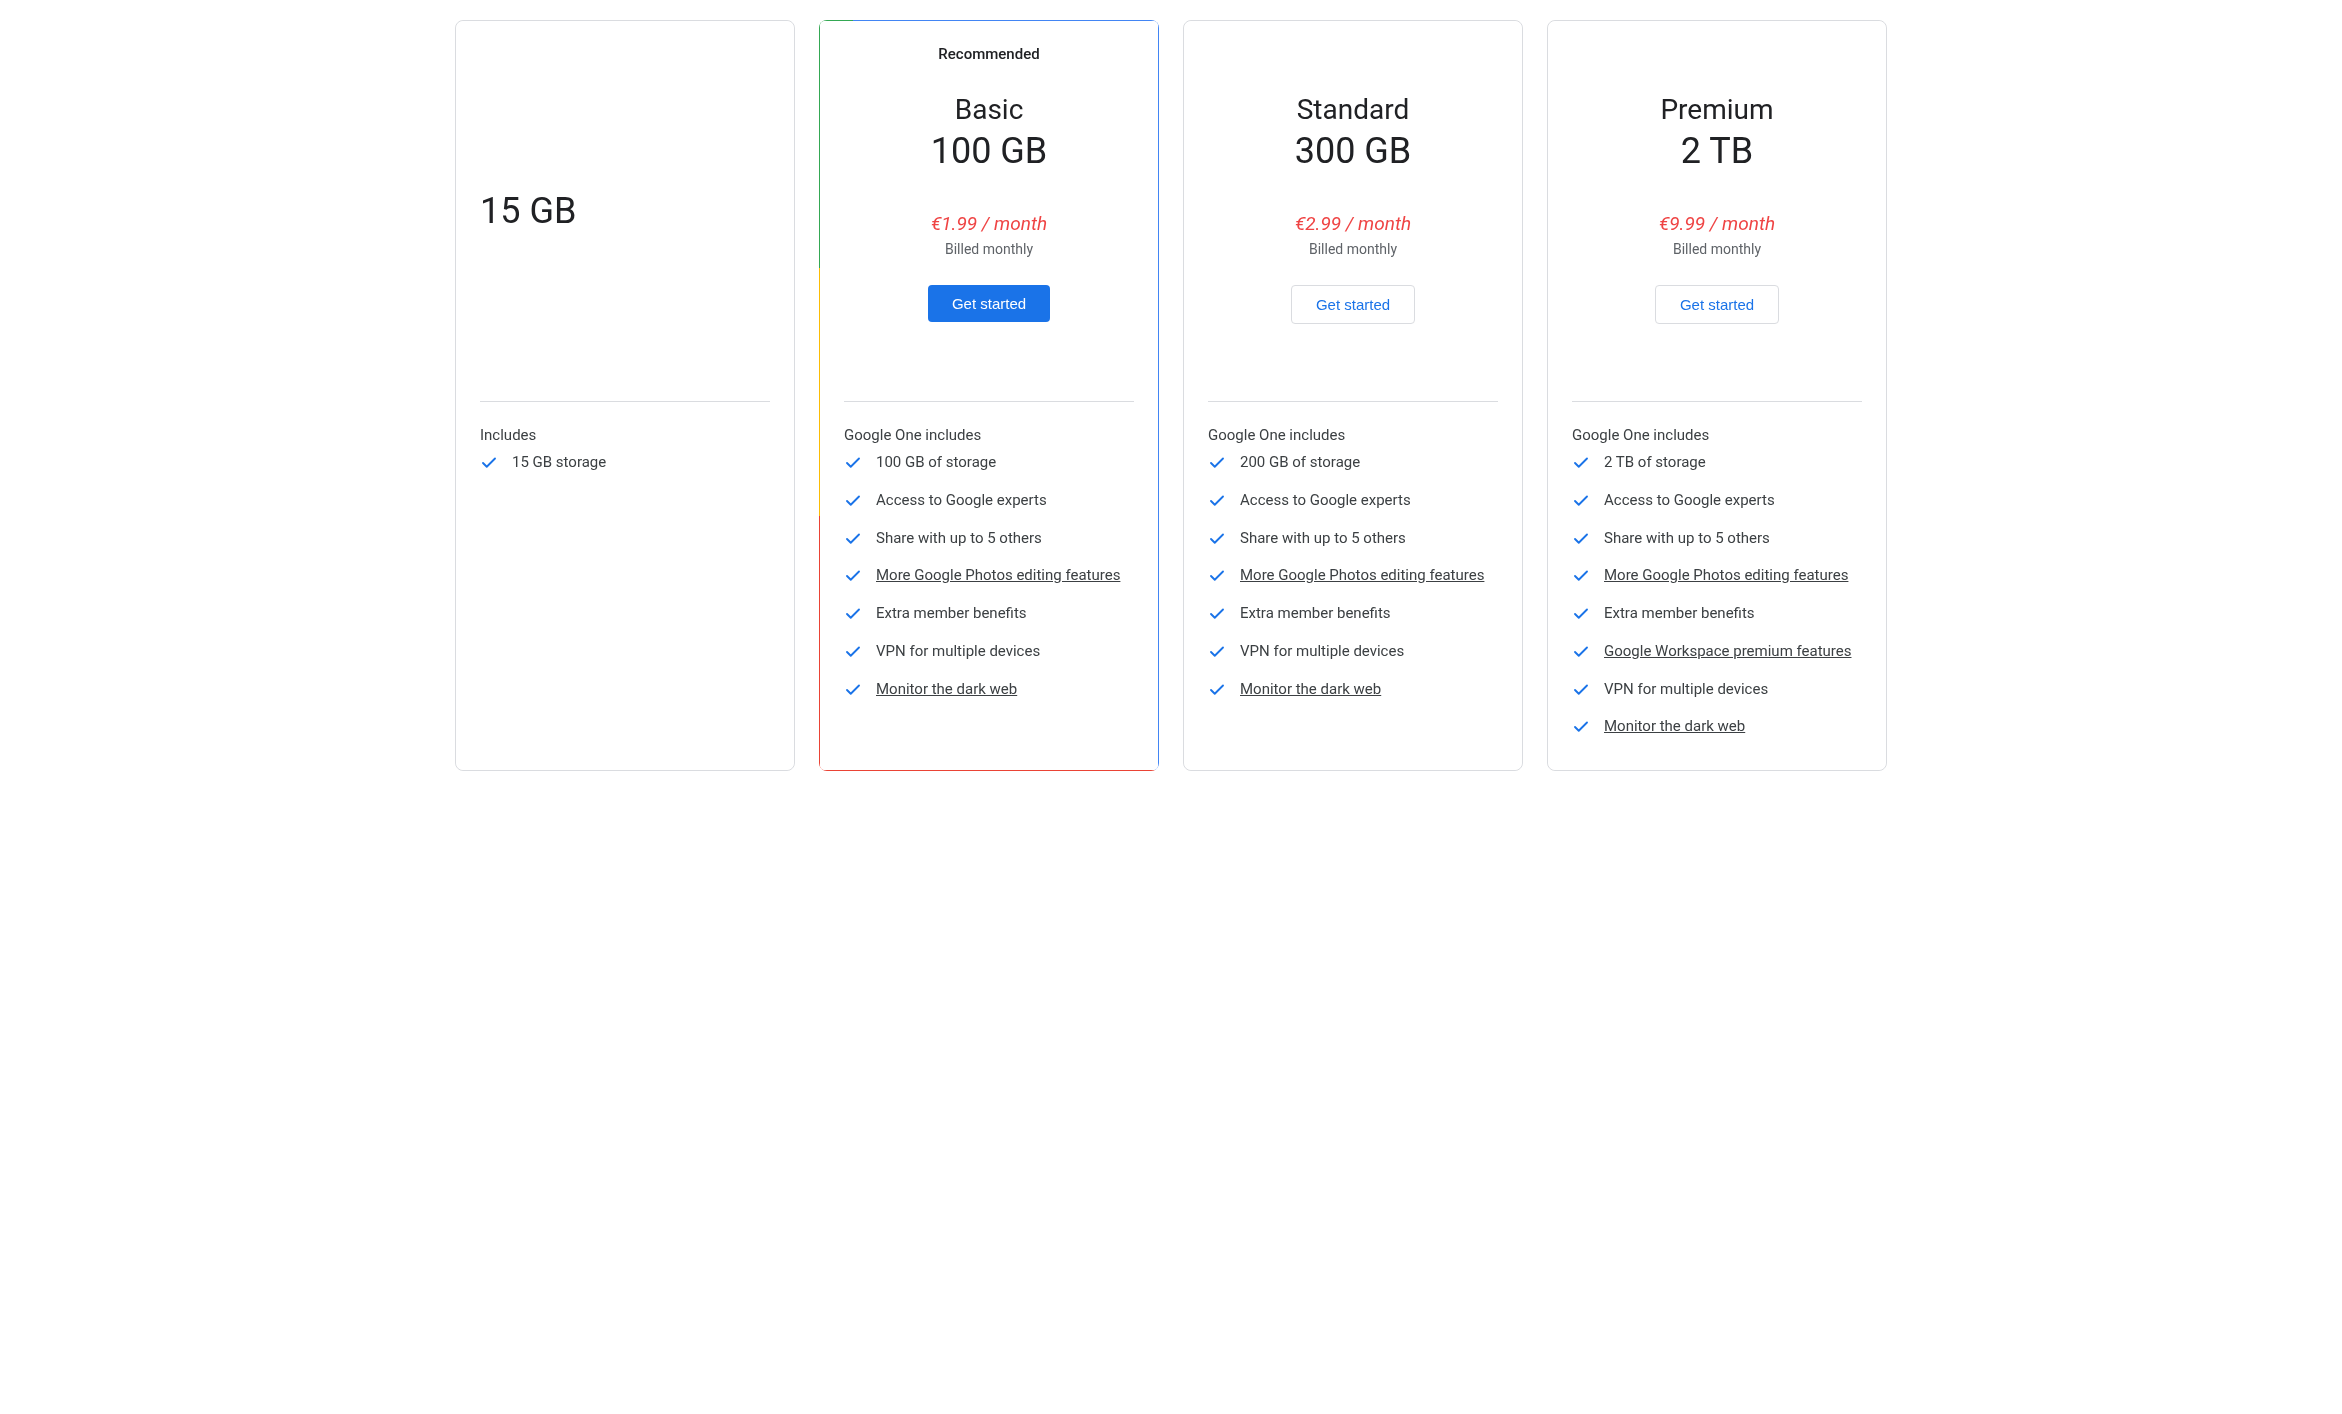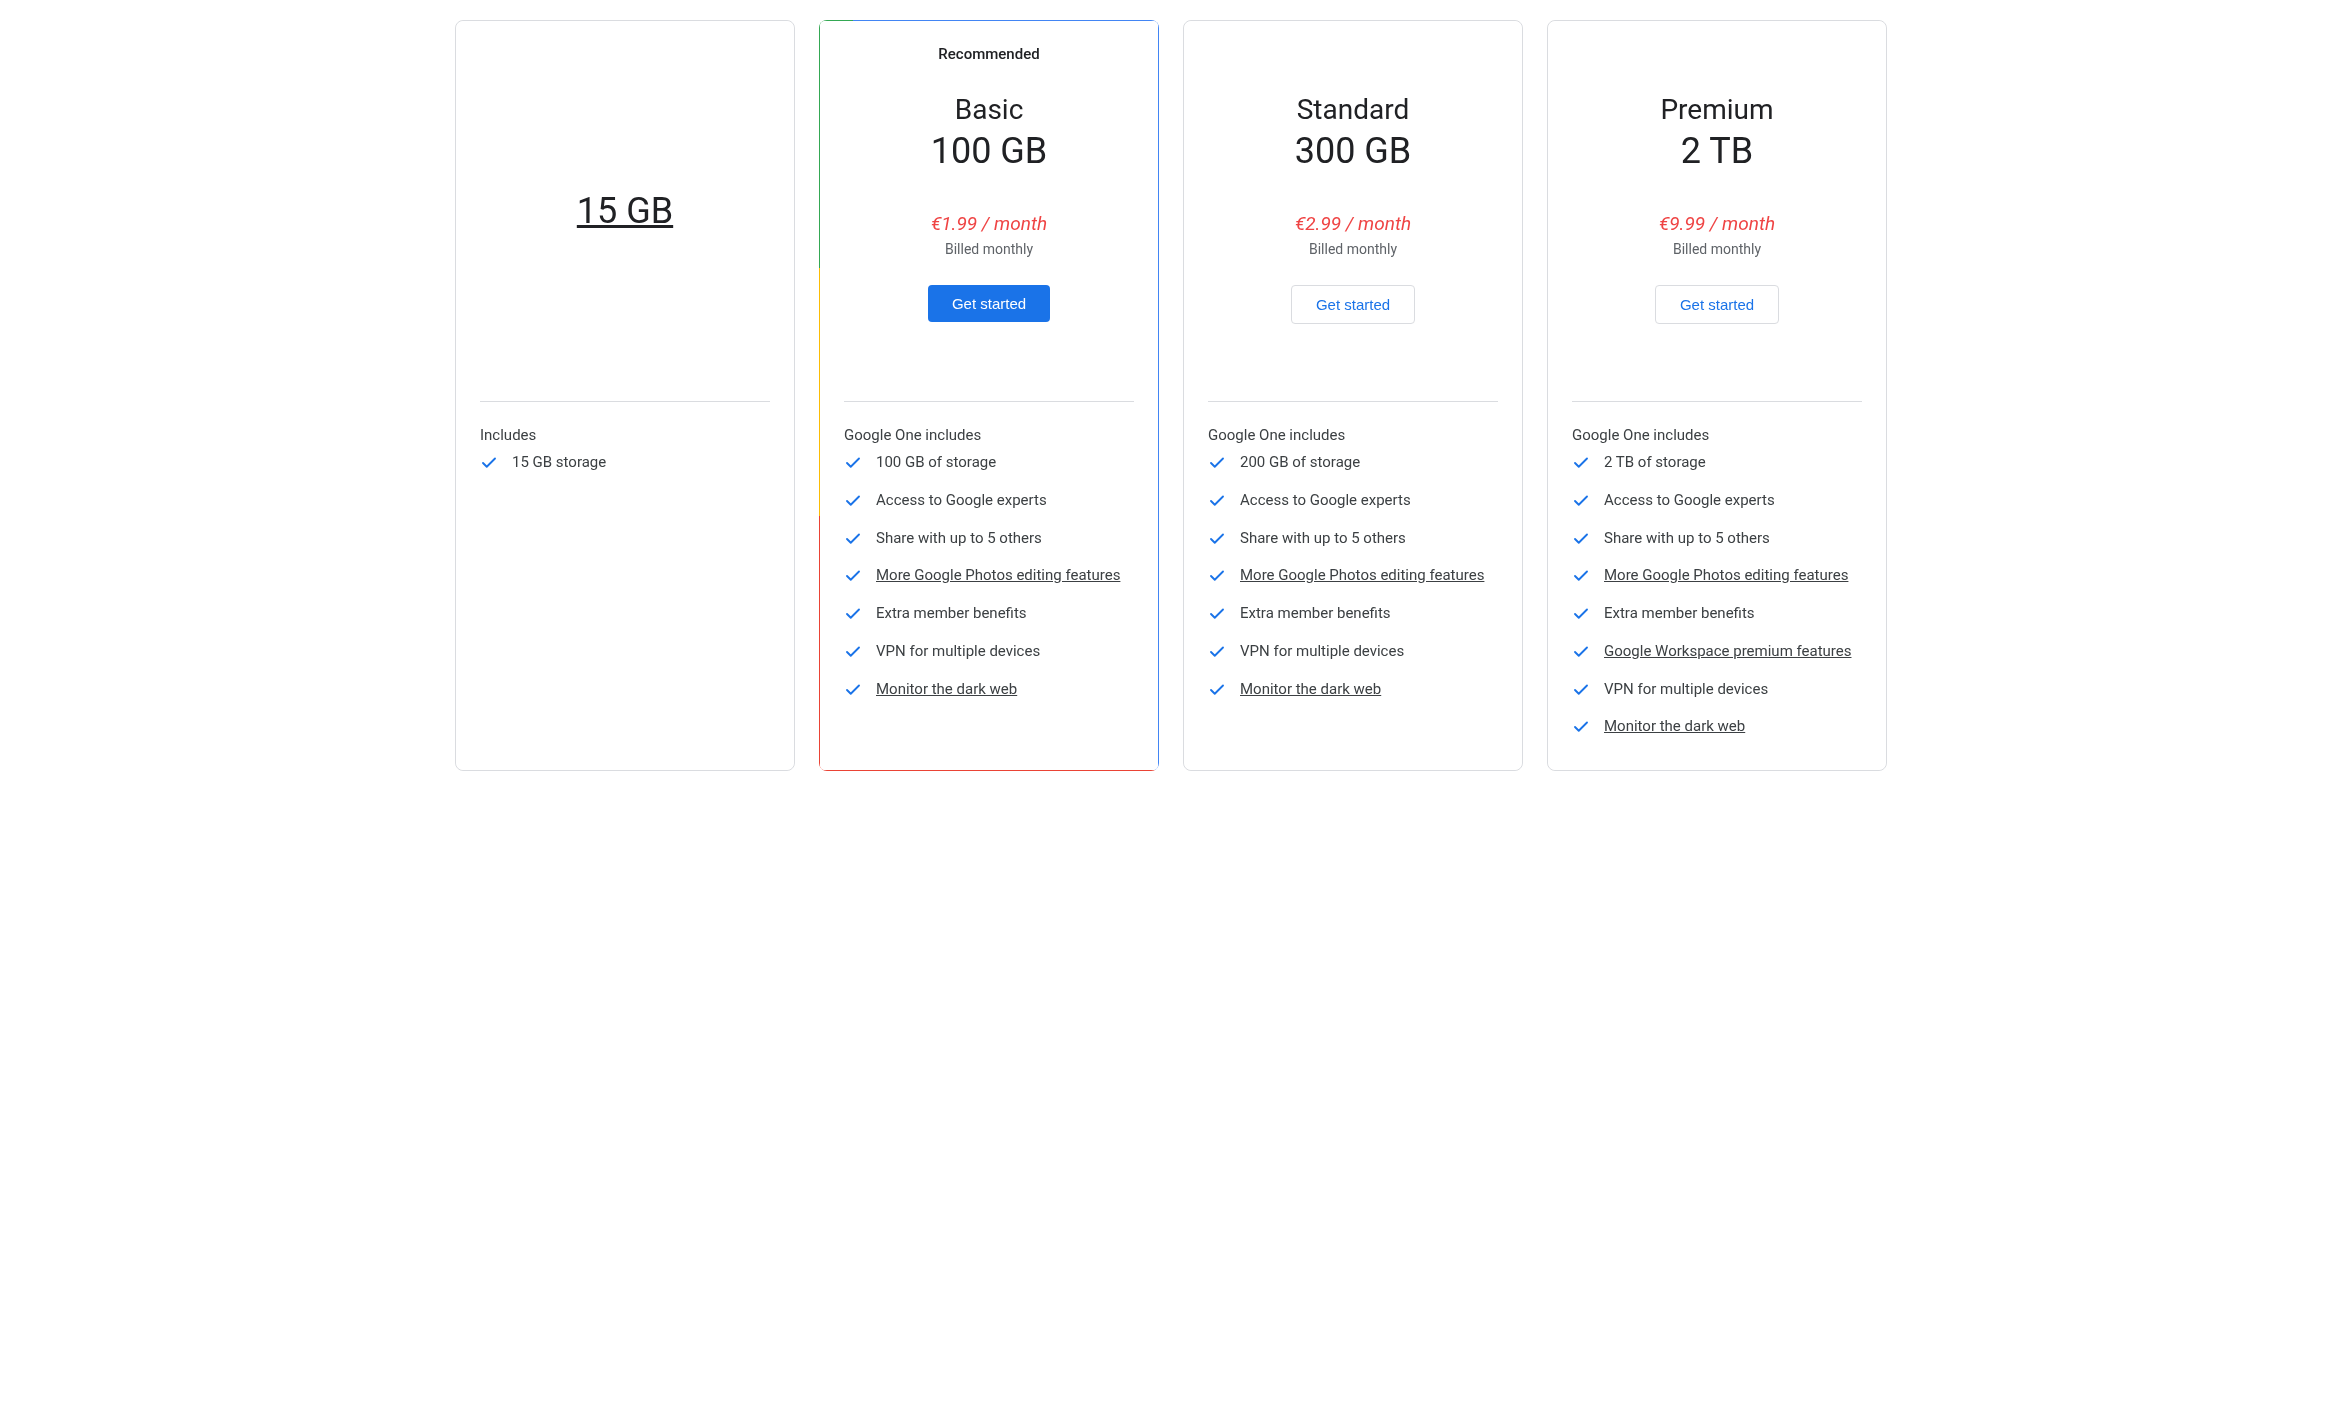--- a/index.html
+++ b/index.html
@@ -46,26 +46,25 @@
   .card:not(.recommended) .card-inner { border-radius: 8px; }
   .top {
     padding: 24px 24px 32px 24px;
     text-align: center;
     min-height: 380px;
     display: flex;
     flex-direction: column;
   }
   .free-top {
     padding: 24px;
-    text-align: center;
+    text-align: left;
     display: flex;
     flex-direction: column;
     justify-content: center;
     min-height: 380px;
-    text-decoration: underline;
   }
   .badge {
     font-size: 15px;
     font-weight: 500;
     color: #202124;
     margin-bottom: 30px;
   }
   .plan-name {
     font-size: 28px;
     font-weight: 400;

